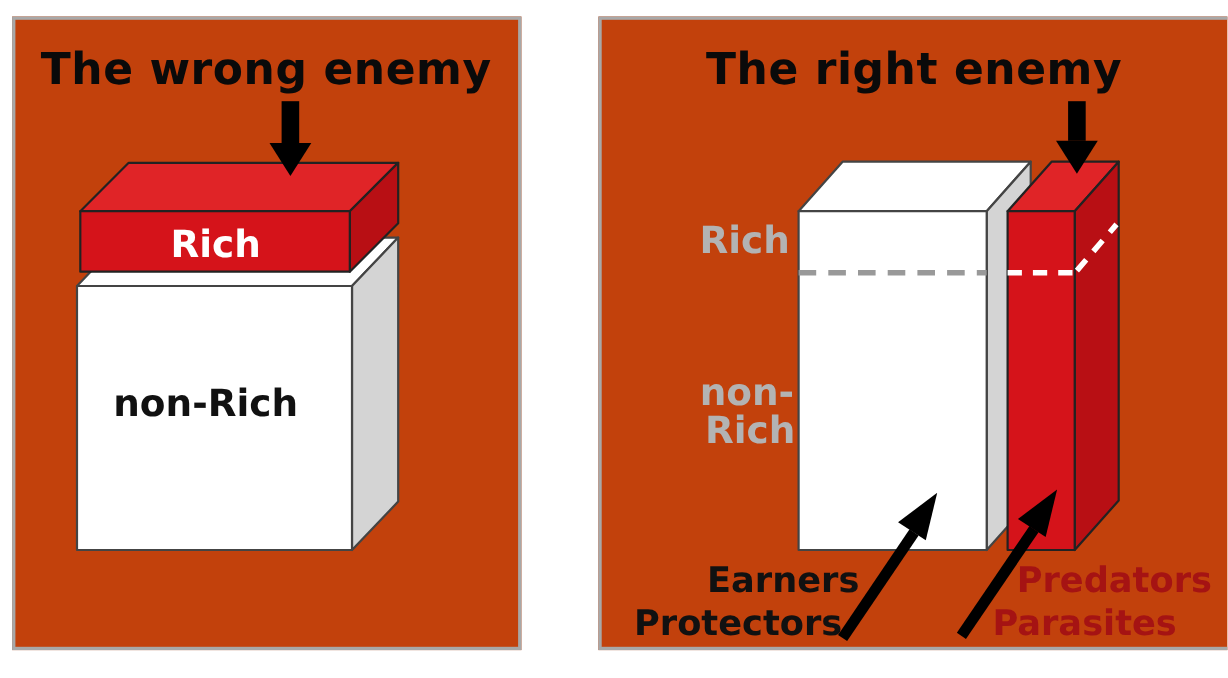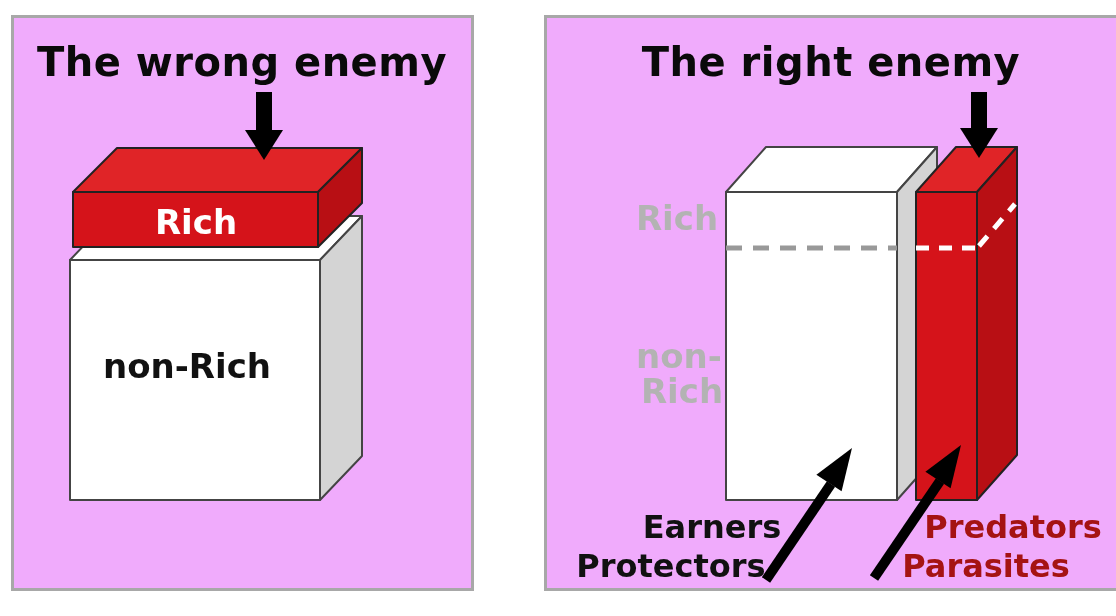--- a/index.html
+++ b/index.html
@@ -1,18 +1,18 @@
 <!DOCTYPE html>
 <html><head>
 <meta charset="utf-8">
 <style>
   html,body{margin:0;padding:0;background:#ffffff;}
   .canvas{position:relative;width:1116px;height:616px;background:#ffffff;overflow:hidden;
           font-family:"DejaVu Sans","Liberation Sans",sans-serif;}
-  .panel{position:absolute;top:15px;border:3px solid #a8a8a8;background:#f0abfc;}
+  .panel{position:absolute;top:15px;border:3px solid #a8a8a8;background:#c2410c;}
   #panel-left{left:11px;width:457px;height:570px;}
   #panel-right{left:544px;width:572px;height:570px;}
   svg{display:block;}
   .title{font-size:40px;font-weight:bold;fill:#0a0a0a;letter-spacing:0.5px;}
   .boxlabel{font-size:34px;font-weight:bold;}
   .smalllabel{font-size:32px;font-weight:bold;}
   .outlined{stroke:#222222;stroke-width:2;stroke-linejoin:round;}
   .thinline{stroke:#444444;stroke-width:2;stroke-linejoin:round;}
 </style>
 </head>

